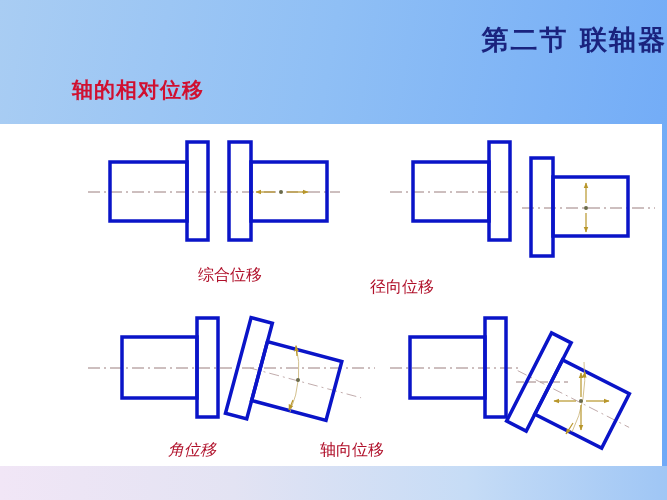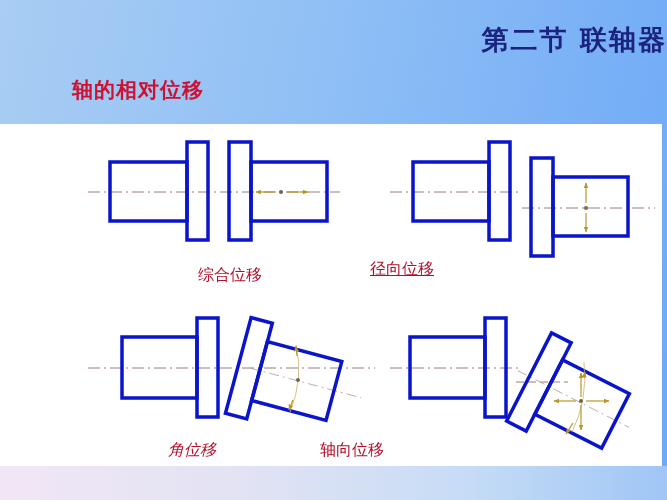--- a/index.html
+++ b/index.html
@@ -123,15 +123,15 @@
       <line x1="576" y1="401" x2="554" y2="401" stroke="#b8962a" stroke-width="1.2" marker-end="url(#ah)"></line>
       <line x1="586" y1="401" x2="609" y2="401" stroke="#b8962a" stroke-width="1.2" marker-end="url(#ah)"></line>
       <line x1="573" y1="423" x2="566" y2="434" stroke="#b8962a" stroke-width="1.2" marker-end="url(#ah)"></line>
       <line x1="584" y1="378" x2="585" y2="372" stroke="#b8962a" stroke-width="1.2" marker-end="url(#ah)"></line>
       <circle cx="581" cy="401" r="2" fill="#6a6a4a"></circle>
     </g>
   </g>
 </svg>
 
 <div class="label" style="left:198px; top:265px;">综合位移</div>
-<div class="label" style="left:370px; top:259px;text-decoration:underline;">径向位移</div>
+<div class="label" style="left:370px; top:277px;">径向位移</div>
 <div class="label" style="left:168px; top:440px;font-style:italic;">角位移</div>
 <div class="label" style="left:320px; top:440px;">轴向位移</div>
 
 </body></html>

